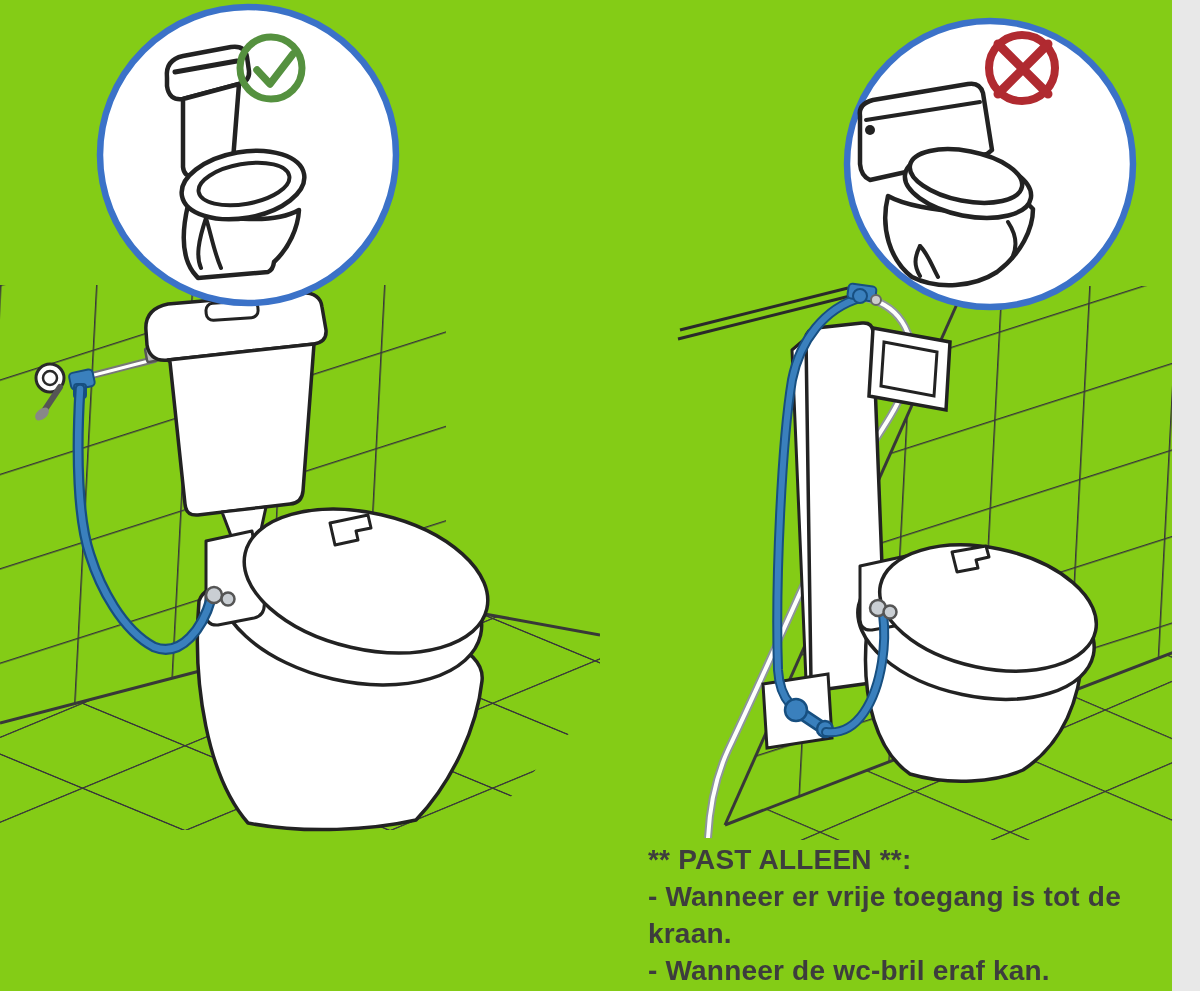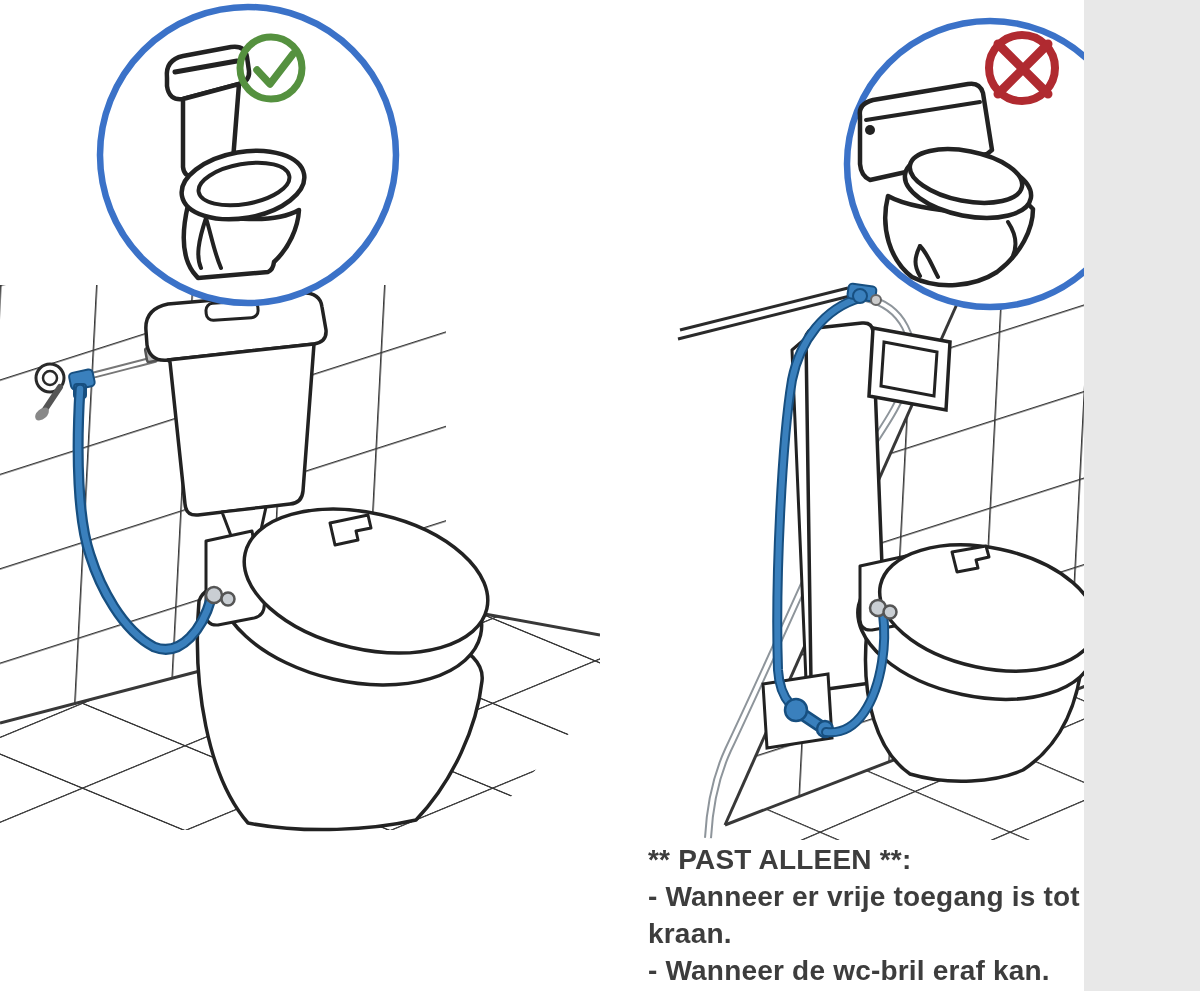--- a/index.html
+++ b/index.html
@@ -1,17 +1,17 @@
 <!DOCTYPE html>
 <html><head>
 <meta charset="utf-8">
 <style>
   html,body{margin:0;padding:0;background:#e8e8e8;}
   .canvas{
-    position:relative;width:1084px;height:991px;background:#ffffff;
+    position:relative;width:1172px;height:991px;background:#84cc16;
     overflow:hidden;font-family:"Liberation Sans",sans-serif;
   }
   .scene{position:absolute;}
   .scene-left{left:0;top:285px;}
   .scene-right{left:620px;top:280px;}
   .badge{position:absolute;}
   .badge-left{left:93px;top:0;}
   .badge-right{left:840px;top:14px;}
   .instructions{
     position:absolute;left:648px;top:841px;width:560px;

